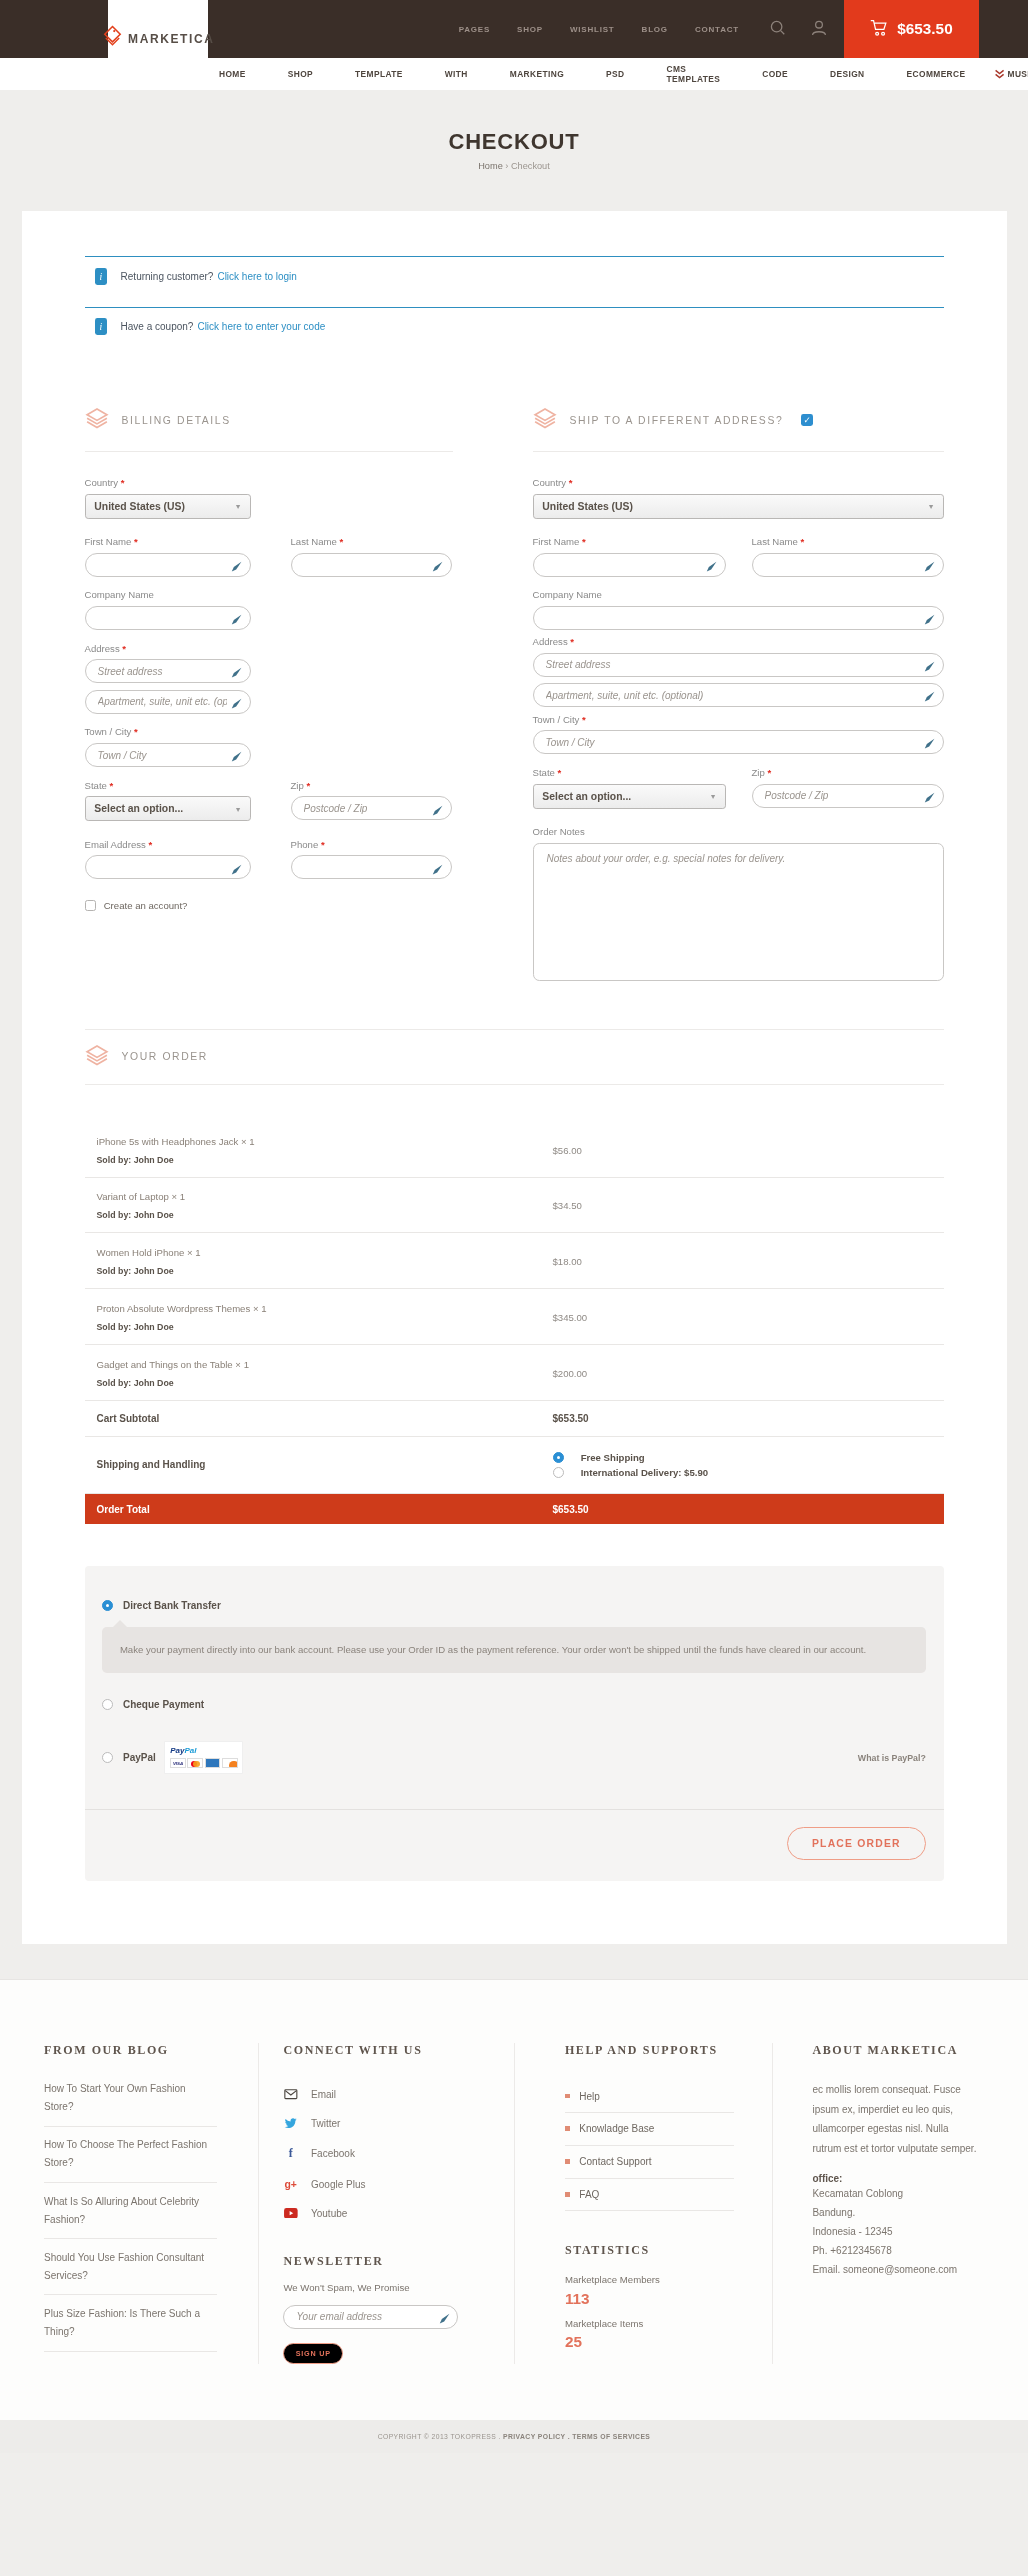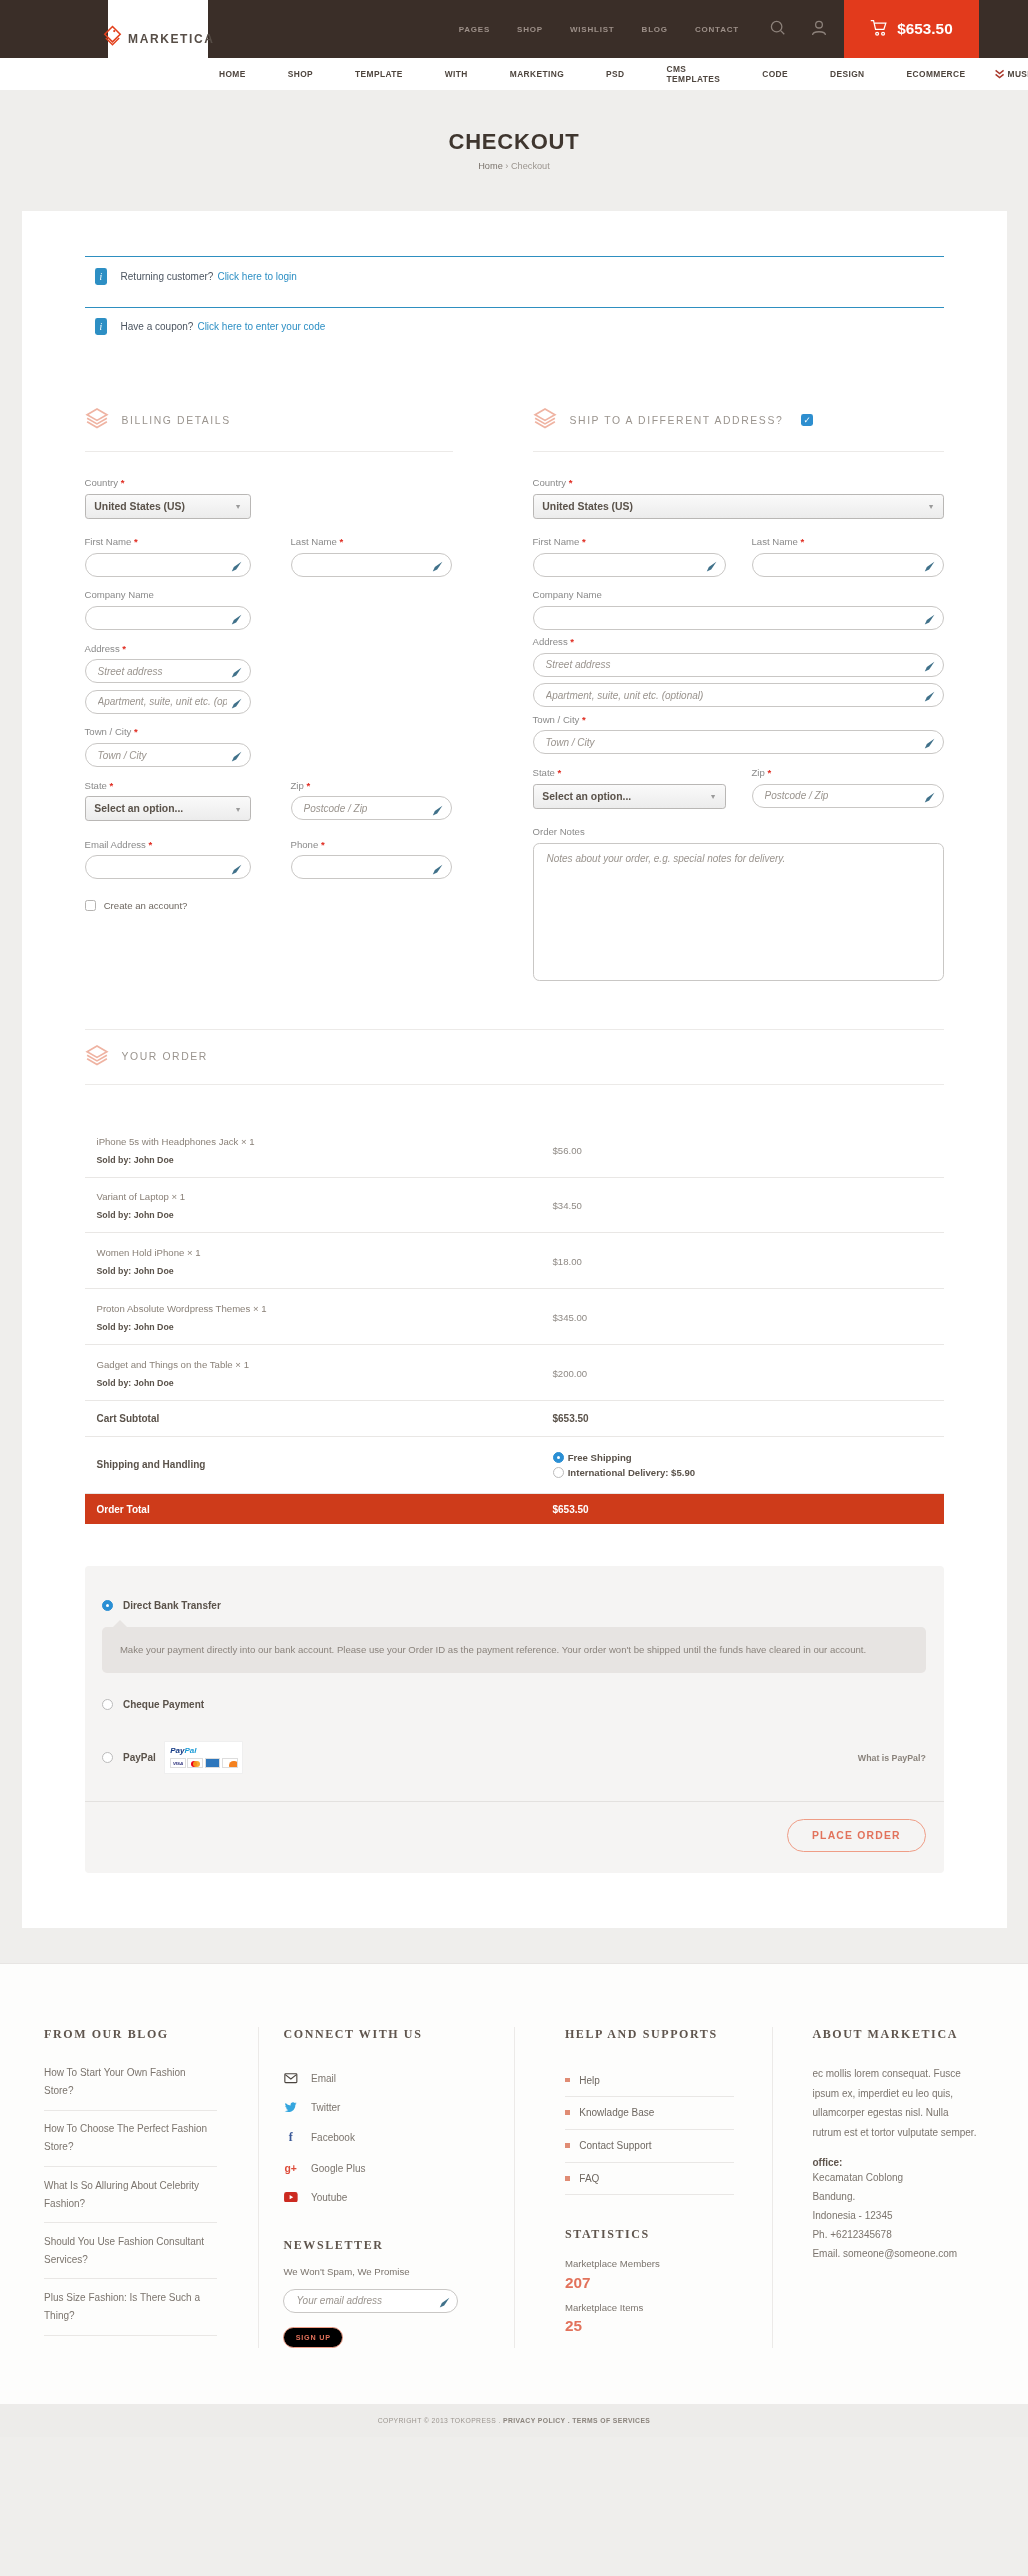--- a/index.html
+++ b/index.html
@@ -74,21 +74,21 @@
            font-weight:bold; letter-spacing:0.8px; padding:9.6px 12px; }
   .orow { display:grid; grid-template-columns:456px 1fr; padding:13.7px 12px 12px; border-bottom:0.8px solid #e9e7e5;
           align-items:center; }
   .pname { font-size:9.6px; color:#8a8178; }
   .psold { font-size:8.8px; font-weight:bold; color:#5a524a; margin-top:8px; }
   .pprice { font-size:9.6px; color:#8f8a85; }
   .sumrow { display:grid; grid-template-columns:456px 1fr; padding:12px 12px; border-bottom:0.8px solid #e9e7e5;
             font-size:10px; font-weight:bold; color:#5a524a; align-items:center; }
   .shiprow { display:grid; grid-template-columns:456px 1fr; padding:11.2px 12px; border-bottom:0.8px solid #e9e7e5;
              font-size:10px; font-weight:bold; color:#5a524a; }
-  .ship-opt { display:flex; align-items:center; gap:4px; margin:4px 0; font-size:9.6px; }
+  .ship-opt { display:flex; align-items:center; gap:17px; margin:4px 0; font-size:9.6px; }
   .radio { width:11.2px; height:11.2px; border-radius:50%; border:0.8px solid #bbb; background:#fff; flex:0 0 auto; }
   .radio-on { width:11.2px; height:11.2px; border-radius:50%; background:#2a8fd4; border:0.8px solid #2a8fd4;
               display:flex; align-items:center; justify-content:center; flex:0 0 auto; }
   .radio-on::after { content:""; width:3.2px; height:3.2px; border-radius:50%; background:#fff; }
   .totalbar { display:grid; grid-template-columns:456px 1fr; background:#ce3b1a; color:#fff; font-size:10px;
               font-weight:bold; padding:9.6px 12px; }
 
   
   .paybox { margin-top:42px; background:#f5f4f3; border-radius:4px; padding:29px 17.7px 0; }
   .pay-opt { display:flex; align-items:center; gap:9.6px; font-size:10px; font-weight:bold; color:#5a524a; padding:4.8px 0; }
@@ -102,21 +102,21 @@
   .pp-logo { font-size:8px; font-weight:bold; font-style:italic; color:#123984; }
   .pp-logo .pp2 { color:#199bd7; }
   .cards { display:flex; gap:1.6px; margin-top:2.4px; }
   .mini-card { width:16px; height:10.4px; border:0.8px solid #ddd; background:#fff; position:relative; overflow:hidden; }
   .mc-visa { color:#1a1f71; font-size:4.4px; font-weight:bold; font-style:italic; line-height:10.4px; text-align:center; }
   .mc-mc::before { content:""; position:absolute; left:2.4px; top:2.4px; width:6.4px; height:6.4px; border-radius:50%; background:#eb001b; }
   .mc-mc::after { content:""; position:absolute; right:2.4px; top:2.4px; width:6.4px; height:6.4px; border-radius:50%; background:#f79e1b; opacity:.9; }
   .mc-amex { background:#2e77bc; }
   .mc-disc::after { content:""; position:absolute; right:-2.4px; bottom:-3.2px; width:9.6px; height:9.6px; border-radius:50%; background:#f48120; }
   .whatis { margin-left:auto; font-size:8.8px; font-weight:bold; color:#8a837c; text-decoration:none; }
-  .pay-foot { border-top:0.8px solid #e3e1df; margin:4px -17.7px; padding:17.7px 17.7px 21px; text-align:right; }
+  .pay-foot { border-top:0.8px solid #e3e1df; margin:12px -17.7px; padding:17.7px 17.7px 21px; text-align:right; }
   .place-order { display:inline-block; border:1.6px solid #ef9d86; border-radius:17px; padding:9.6px 24px;
                  color:#e2725b; font-size:10.4px; font-weight:bold; letter-spacing:1.2px; background:transparent; cursor:pointer;
                  font-family:"Liberation Sans", sans-serif; }
 
   
   footer { background:#fdfdfc; border-top:0.8px solid #e7e5e3; padding:63px 0 56px; display:flex; }
   .fcol { padding:0 24px; }
   .fc1 { width:259px; padding-left:44px; }
   .fc2 { width:256px; border-left:0.8px solid #eceae8; }
   .fc3 { width:259px; border-left:0.8px solid #eceae8; padding-left:50px; }
@@ -642,21 +642,21 @@
       <span class="sq"></span>
       <span>Contact Support</span>
       </a>
     <a class="help-link" href="#">
       <span class="sq"></span>
       <span>FAQ</span>
       </a>
 
     <div class="ftitle stats-title">STATISTICS</div>
     <div class="stat-label">Marketplace Members</div>
-    <div class="stat-num">207</div>
+    <div class="stat-num">113</div>
     <div class="stat-label">Marketplace Items</div>
     <div class="stat-num">25</div>
   </div>
 
   <div class="fcol fc4">
     <div class="ftitle">ABOUT MARKETICA</div>
     <p class="about-text">ec mollis lorem consequat. Fusce ipsum ex, imperdiet eu leo quis, ullamcorper egestas nisl. Nulla rutrum est et tortor vulputate semper.</p>
     <div class="office">office:</div>
     <div class="addr-line">Kecamatan Coblong</div>
     <div class="addr-line">Bandung.</div>

